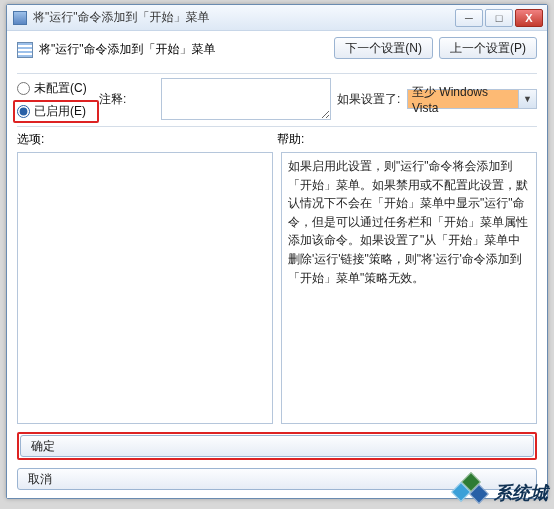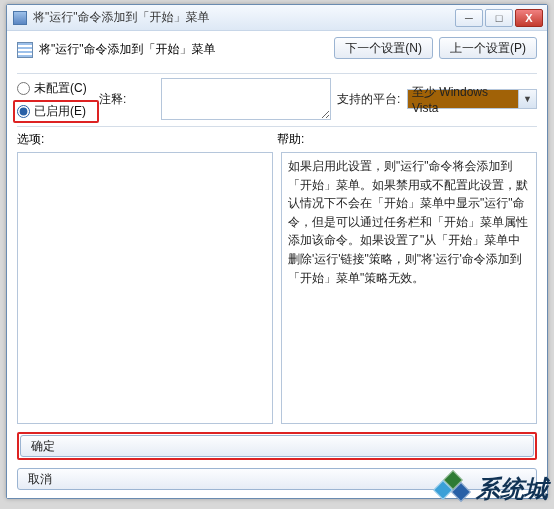--- a/index.html
+++ b/index.html
@@ -110,21 +110,21 @@
     background:#fff;
     height:42px;
     font-size:12px;
     padding:2px 4px;
   }
   .combo {
     flex:1;
     display:flex;
     border:1px solid #b5c6db;
     height:20px;
-    background:#a16207;
+    background:#fdba74;
     align-items:center;
   }
   .combo-text { flex:1; padding:0 4px; color:#222; }
   .combo-arrow {
     width:18px; height:100%;
     background:linear-gradient(#f3f7fc,#d7e3f1);
     border-left:1px solid #b5c6db;
     display:flex; align-items:center; justify-content:center;
     font-size:9px; color:#444;
   }
@@ -157,25 +157,25 @@
     flex-direction:column;
   }
   .ok-highlight {
     border:2px solid #d22;
     padding:1px;
     border-radius:2px;
   }
   .watermark {
     position:absolute;
     right:6px; bottom:4px;
-    display:flex; align-items:flex-start; gap:6px;
+    display:flex; align-items:flex-end; gap:6px;
     color:#113355;
     font-style:italic;
     font-weight:bold;
-    font-size:24px;
+    font-size:18px;
     pointer-events:none;
   }
   .wm-cubes {
     width:38px; height:30px; position:relative;
   }
   .cube {
     position:absolute; width:14px; height:14px;
     transform: rotate(45deg);
     border:1px solid rgba(255,255,255,0.5);
   }
@@ -226,21 +226,21 @@
           </label>
         </div>
       </div>
 
       <div class="field-col">
         <div class="field-row">
           <div class="lbl">注释:</div>
           <textarea class="textbox" style=""></textarea>
         </div>
         <div class="field-row">
-          <div class="lbl" style="width:64px">支持的平台:</div>
+          <div class="lbl" style="width:64px">如果设置了:</div>
           <div class="combo">
             <div class="combo-text">至少 Windows Vista</div>
             <div class="combo-arrow">▼</div>
           </div>
         </div>
       </div>
     </div>
 
     <div class="divider"></div>
 

